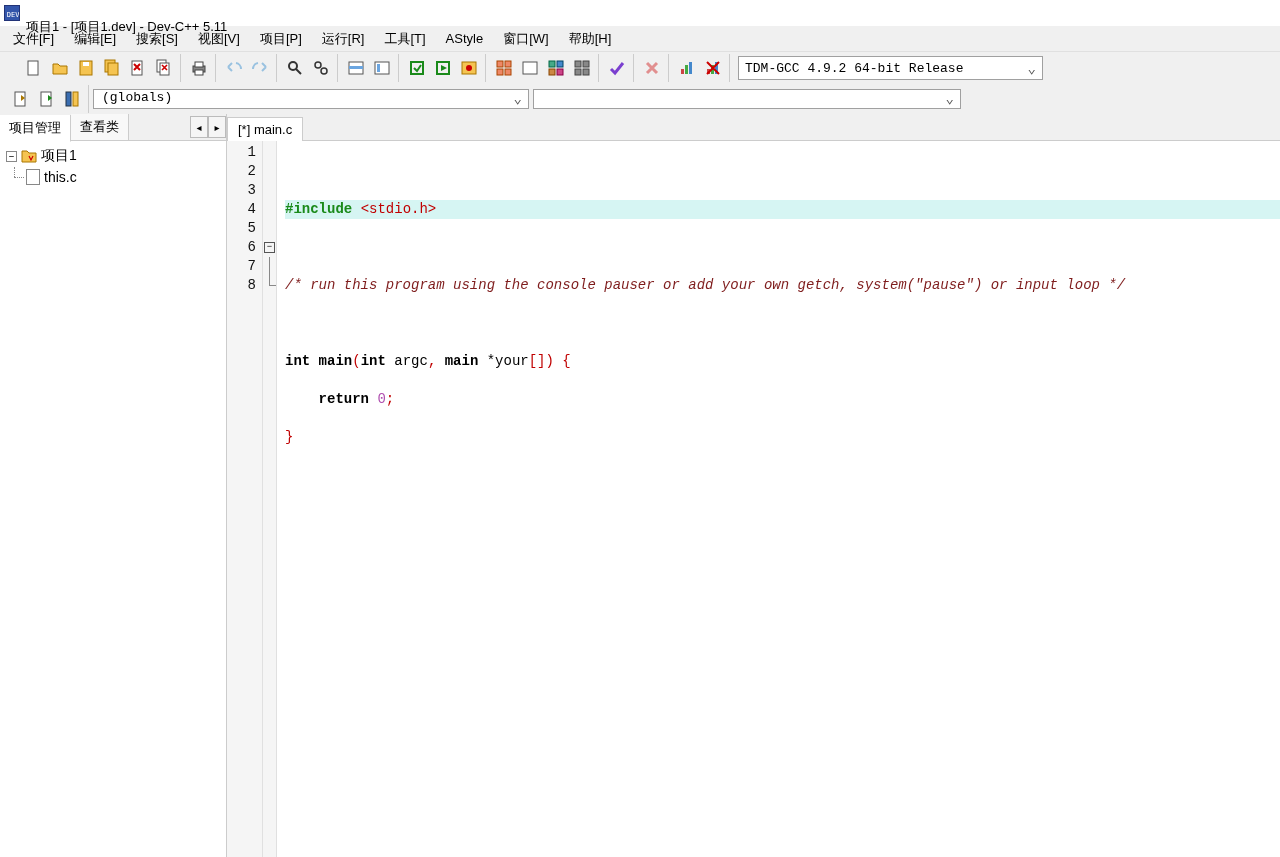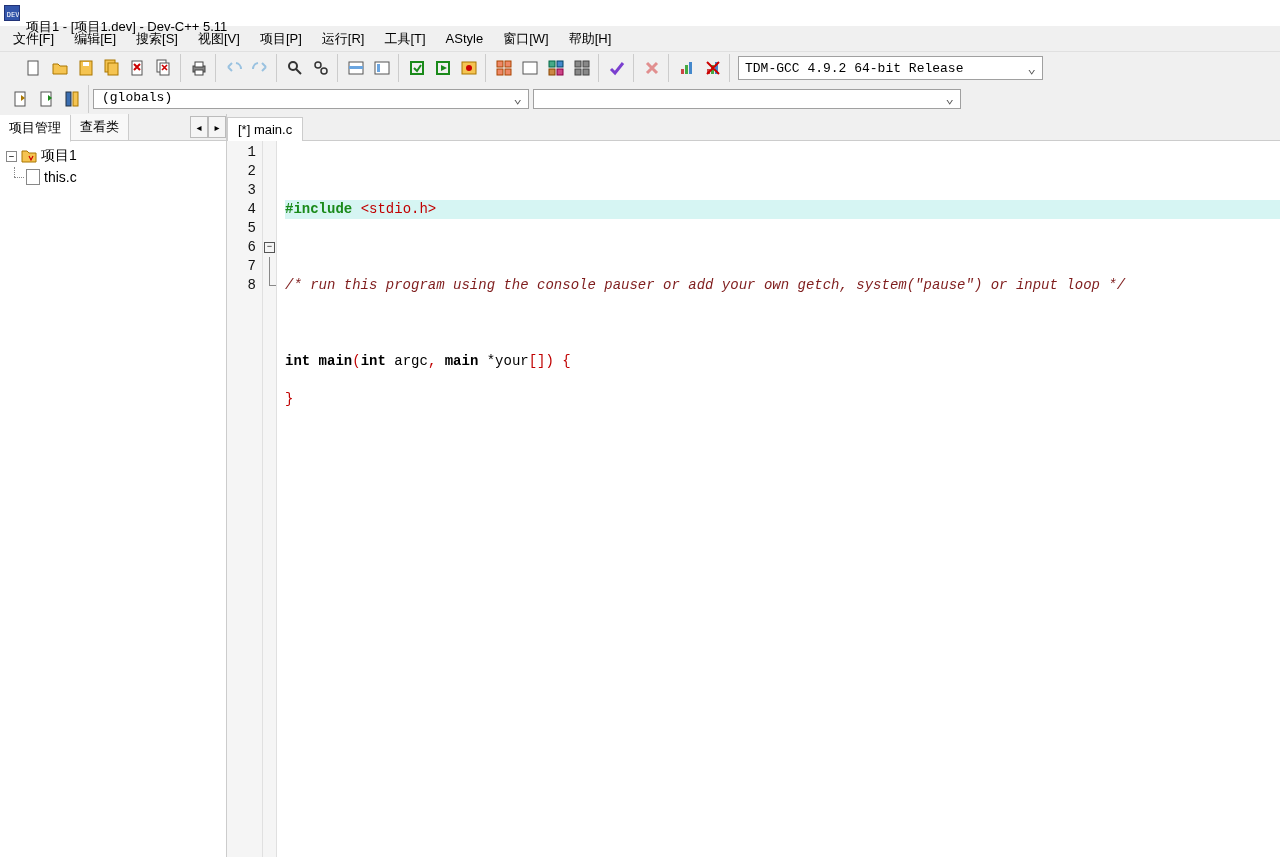--- a/index.html
+++ b/index.html
@@ -559,18 +559,19 @@
         <div class="fold-box">−</div>
         <div class="fold-line"></div>
         <div class="fold-end"></div>
       </div>
       <div class="code-col">
 <div class="code-line hl-current"><span class="pp">#include </span><span class="inc">&lt;stdio.h&gt;</span></div>
 <div class="code-line"></div>
 <div class="code-line"><span class="cm">/* run this program using the console pauser or add your own getch, system("pause") or input loop */</span></div>
 <div class="code-line"></div>
 <div class="code-line"><span class="kw">int</span><span class="kw"> main</span><span class="pn">(</span><span class="kw">int</span><span> argc</span><span class="pn">, </span><span class="kw">main</span><span> *</span><span>your</span><span class="pn">[]</span><span class="pn">) </span><span class="br">{</span></div>
+<div class="code-line"><span>    </span><span class="kw">return</span><span> </span><span class="num">0</span><span class="pn">;</span></div>
 <div class="code-line"><span class="br">}</span></div>
       </div>
     </div>
   </div>
 
 </div>
 
 </body></html>

